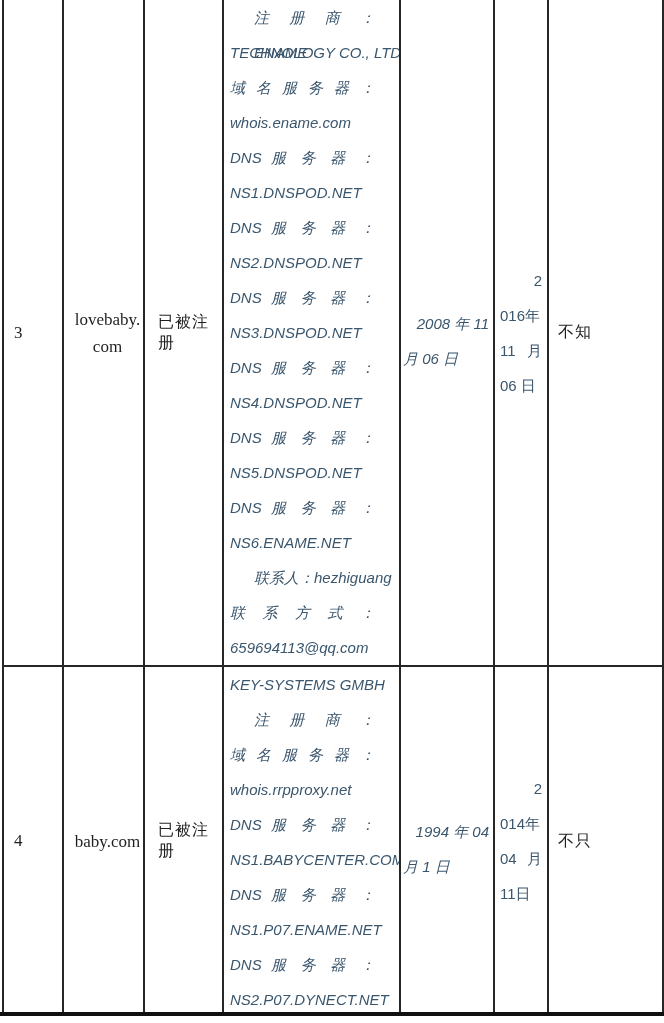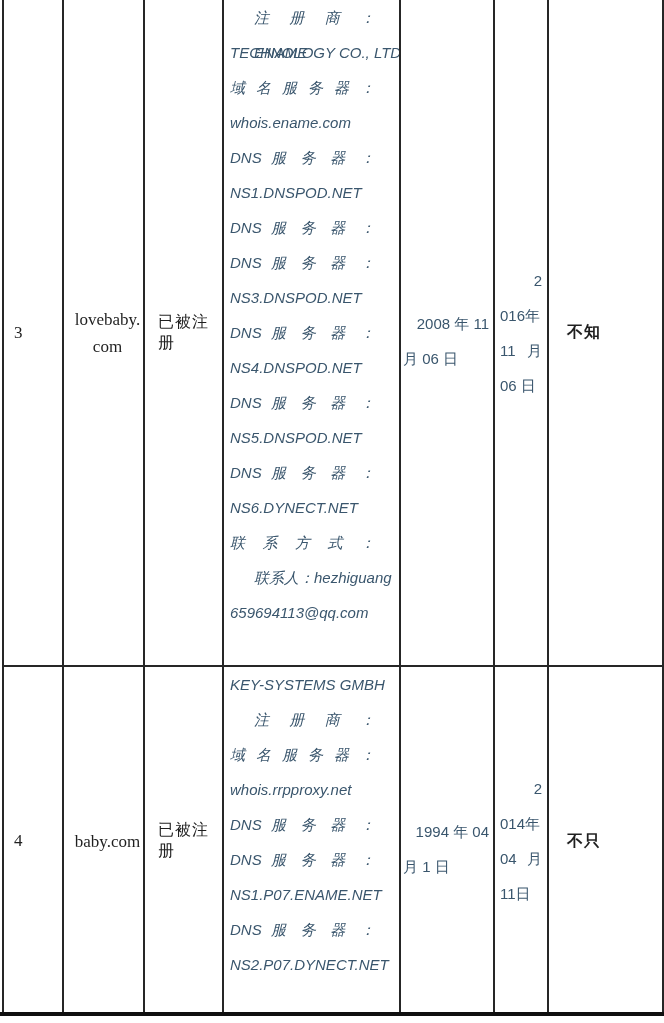--- a/index.html
+++ b/index.html
@@ -39,37 +39,37 @@
     font-size: 17px; line-height: 27px;
     color: var(--body-text, #1f1f1f);
     text-align: center;
   }
   .c-status { padding-left: 13px; }
   .c-status .txt, .c-note .txt {
     font-family: "Liberation Serif", "DejaVu Serif", serif;
     font-size: 16px; letter-spacing: 1px;
     color: var(--body-text, #1f1f1f);
   }
-  .c-note { padding-left: 18px; font-weight: bold; }
+  .c-note { padding-left: 9px; }
 
   .c-details {
     justify-content: flex-start;
     padding: 0 24px 0 6px;
     font-style: italic;
   }
   .d-line {
     height: 35px; line-height: 35px;
     font-size: 15px;
     color: var(--detail-text, #3a566d);
     white-space: nowrap;
   }
   .d-line.spread { white-space: normal; text-align: justify; text-align-last: justify; }
   .d-line.indent { padding-left: 24px; }
 
-  .c-regdate { padding: 16px 4px 0 2px; }
+  .c-regdate { padding: 16px 4px 0 2px; font-style: italic; }
   .c-expiry  { padding: 0 5px; }
   .date-line {
     height: 35px; line-height: 35px;
     font-size: 15px;
     color: var(--detail-text, #3a566d);
     white-space: nowrap;
   }
   .date-line.spread { white-space: normal; text-align: justify; text-align-last: justify; }
   .date-line.right  { text-align: right; }
 
@@ -98,30 +98,31 @@
     <div class="txt">已被注册</div>
   </div>
   <div class="cell c-details r1">
       <div class="d-line spread indent">注 册 商 ： ENAME</div>
       <div class="d-line">TECHNOLOGY CO., LTD.</div>
       <div class="d-line spread">域 名 服 务 器 ：</div>
       <div class="d-line">whois.ename.com</div>
       <div class="d-line spread">DNS 服 务 器 ：</div>
       <div class="d-line">NS1.DNSPOD.NET</div>
       <div class="d-line spread">DNS 服 务 器 ：</div>
+      <div class="d-line">NS2.DNSPOD.NET</div>
       <div class="d-line spread">DNS 服 务 器 ：</div>
       <div class="d-line">NS3.DNSPOD.NET</div>
       <div class="d-line spread">DNS 服 务 器 ：</div>
       <div class="d-line">NS4.DNSPOD.NET</div>
       <div class="d-line spread">DNS 服 务 器 ：</div>
       <div class="d-line">NS5.DNSPOD.NET</div>
       <div class="d-line spread">DNS 服 务 器 ：</div>
-      <div class="d-line">NS6.DYNECT.NET</div>
+      <div class="d-line">NS6.ENAME.NET</div>
+      <div class="d-line indent">联系人：hezhiguang</div>
       <div class="d-line spread">联 系 方 式 ：</div>
-      <div class="d-line indent">联系人：hezhiguang</div>
       <div class="d-line">659694113@qq.com</div>
     </div>
   <div class="cell c-regdate r1">
       <div class="date-line right">2008 年 11</div>
       <div class="date-line">月 06 日</div>
     </div>
   <div class="cell c-expiry r1">
       <div class="date-line right">2</div>
       <div class="date-line">016年</div>
       <div class="date-line spread">11 月</div>
@@ -141,20 +142,21 @@
   </div>
   <div class="cell c-status">
     <div class="txt">已被注册</div>
   </div>
   <div class="cell c-details">
       <div class="d-line">KEY-SYSTEMS GMBH</div>
       <div class="d-line spread indent">注 册 商 ：</div>
       <div class="d-line spread">域 名 服 务 器 ：</div>
       <div class="d-line">whois.rrpproxy.net</div>
       <div class="d-line spread">DNS 服 务 器 ：</div>
+      <div class="d-line">NS1.BABYCENTER.COM</div>
       <div class="d-line spread">DNS 服 务 器 ：</div>
       <div class="d-line">NS1.P07.ENAME.NET</div>
       <div class="d-line spread">DNS 服 务 器 ：</div>
       <div class="d-line">NS2.P07.DYNECT.NET</div>
     </div>
   <div class="cell c-regdate">
       <div class="date-line right">1994 年 04</div>
       <div class="date-line">月 1 日</div>
     </div>
   <div class="cell c-expiry">

